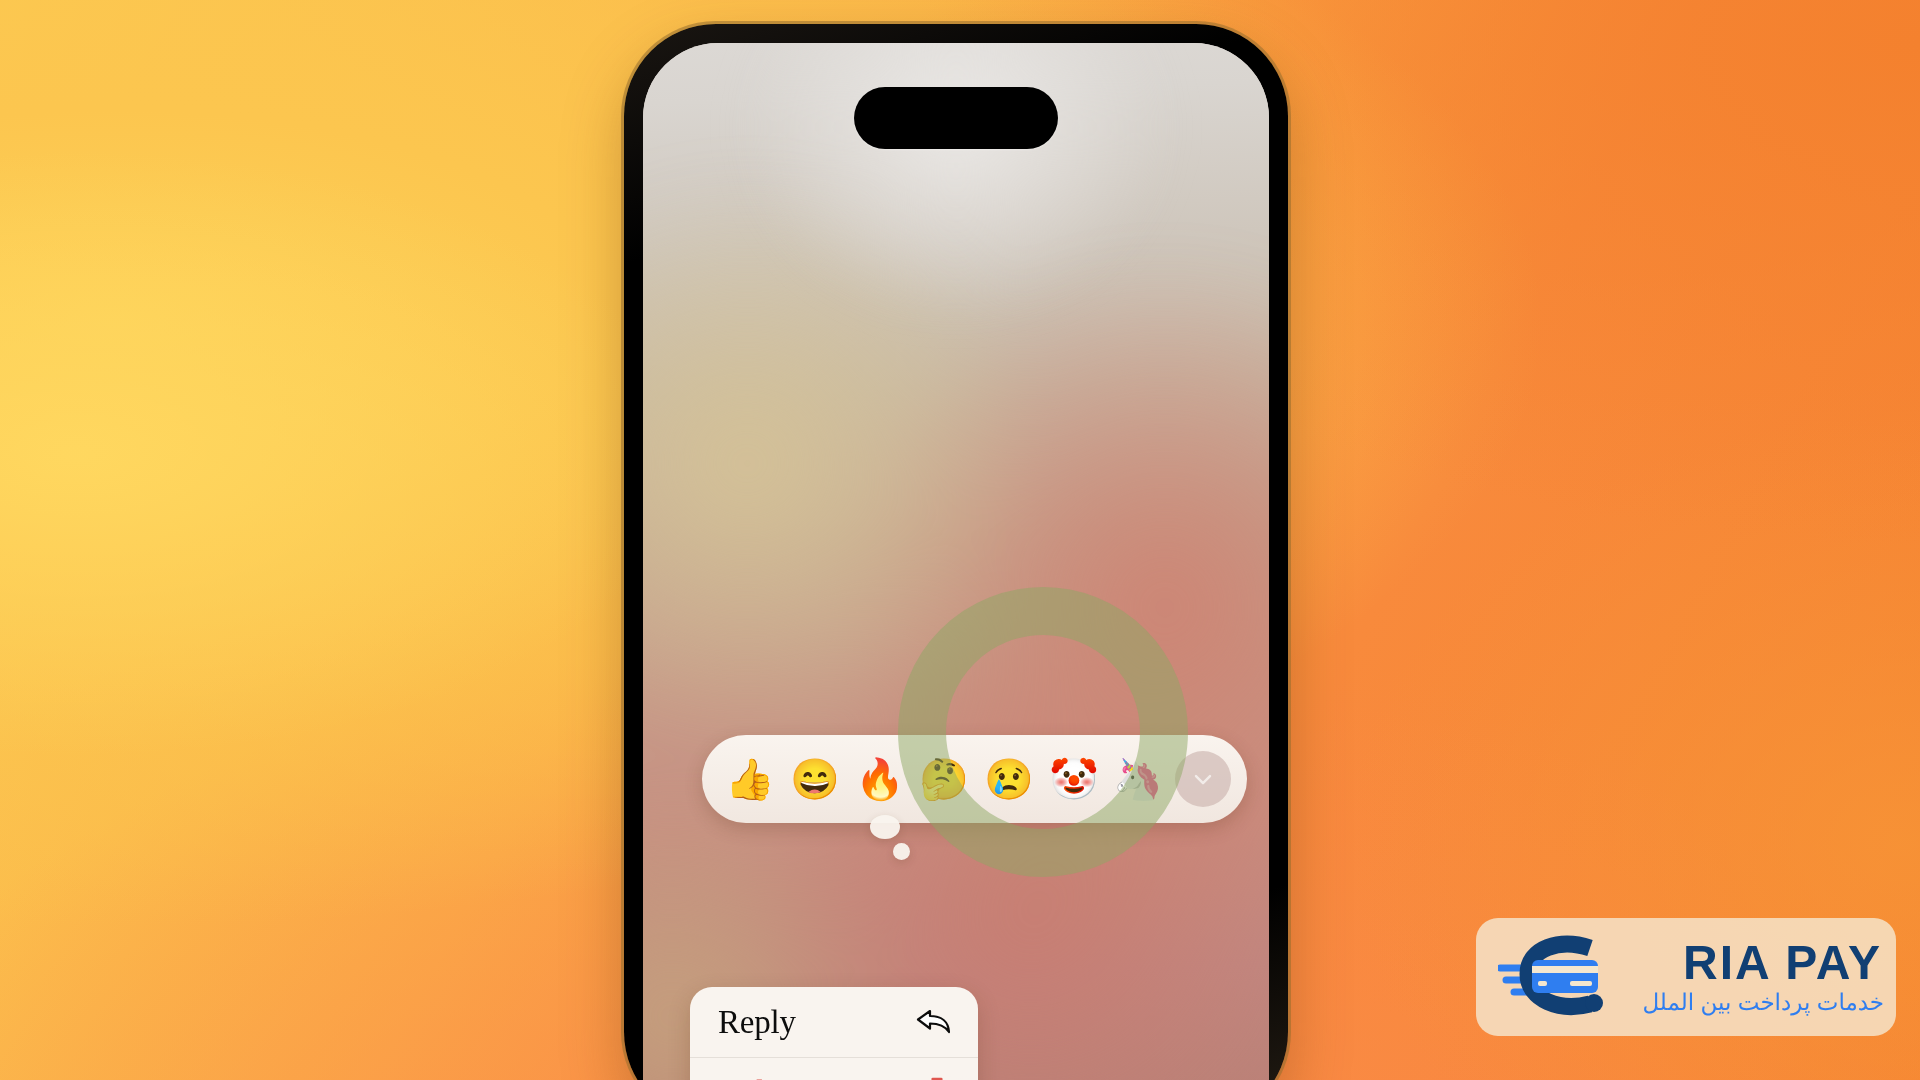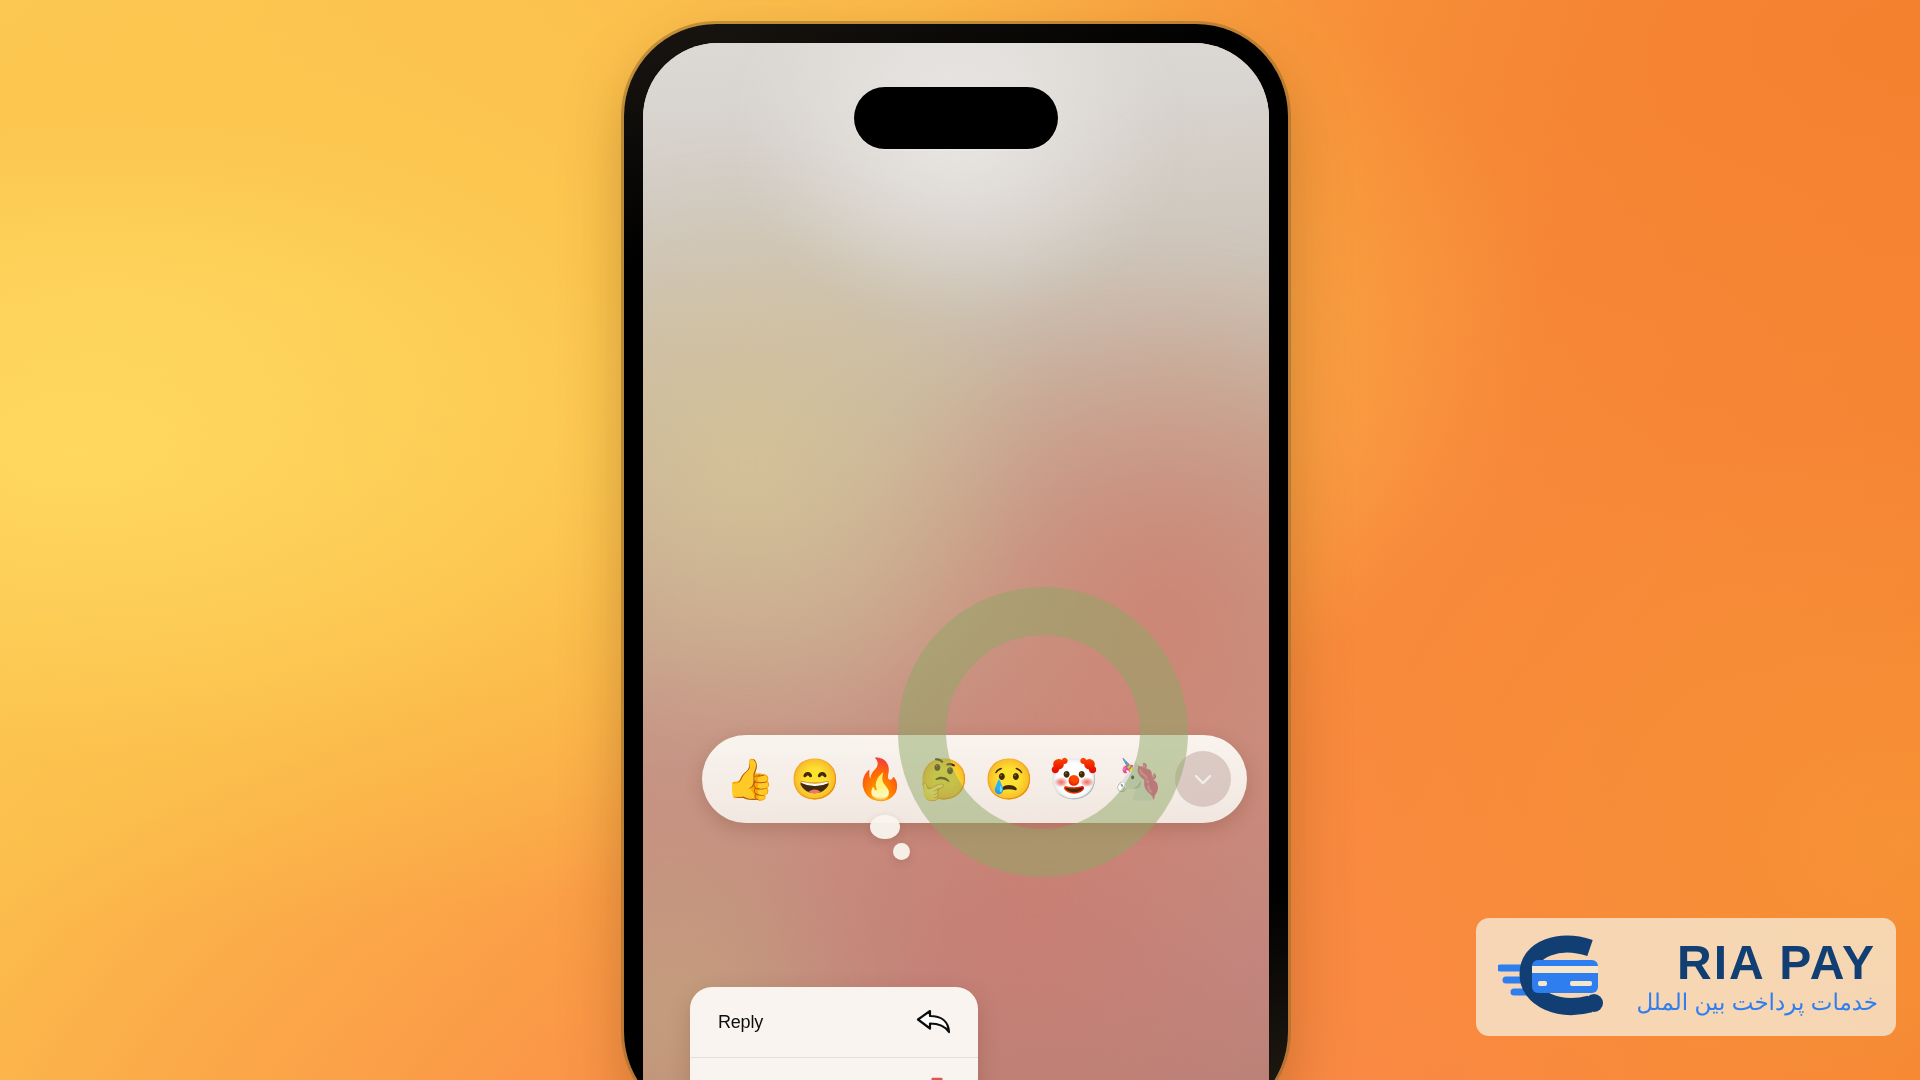--- a/index.html
+++ b/index.html
@@ -166,44 +166,44 @@
     box-shadow:0 8px 22px rgba(90,50,25,.22);
     overflow:hidden;
   }
   .menu-item {
     height:70px;
     display:flex; align-items:center; justify-content:space-between;
     padding:0 24px 0 28px;
     cursor:pointer;
   }
   .menu-item + .menu-item { border-top:1px solid rgba(60,40,30,.1); }
-  .menu-label { font-size:18px; letter-spacing:-.2px; }
+  .menu-label { font-size:33px; letter-spacing:-.2px;font-family:Liberation Serif, serif; }
   #menu-item-reply .menu-label { color:#0d0d0d; }
   #menu-item-delete .menu-label { color:#e0564f; }
 
   
   #tap-indicator {
     position:absolute;
     left:898px; top:587px;
     width:290px; height:290px;
     border-radius:50%;
     border:48px solid rgba(142,168,100,.50);
     box-sizing:border-box;
     pointer-events:none;
   }
 
   
   #brand-logo {
     position:absolute;
     left:1476px; top:918px;
     width:420px; height:118px;
-    border-radius:13px;
+    border-radius:22px;
     background:rgba(245,231,206,.82);
     display:flex; align-items:center;
-    padding:0 18px 0 22px;
+    padding:0 12px 0 22px;
     gap:18px;
   }
   #brand-mark { flex:0 0 auto; width:112px; height:86px; position:relative; }
   #brand-text { flex:1 1 auto; display:flex; flex-direction:column; align-items:flex-end; }
   #brand-wordmark {
     font-size:48px; font-weight:bold; color:#113f73;
     letter-spacing:2px; line-height:1;
     margin-right:2px;
   }
   #brand-tagline {

